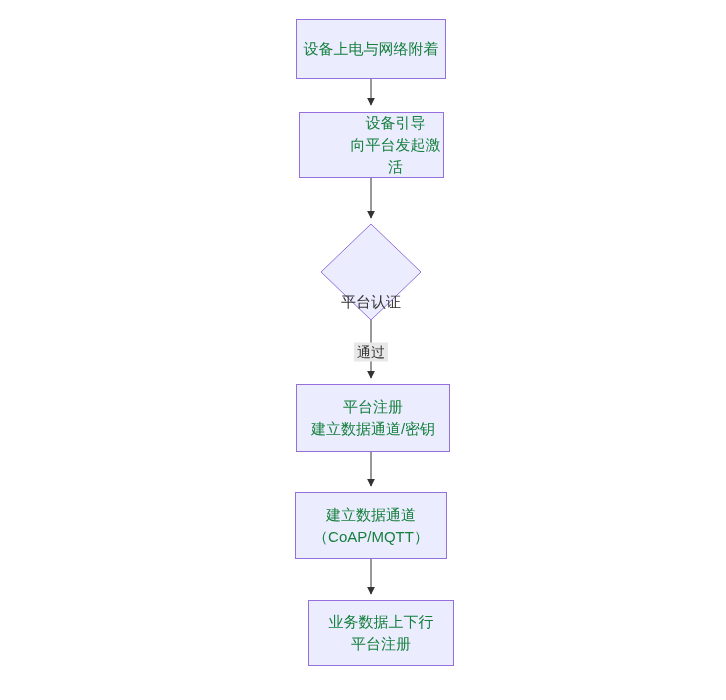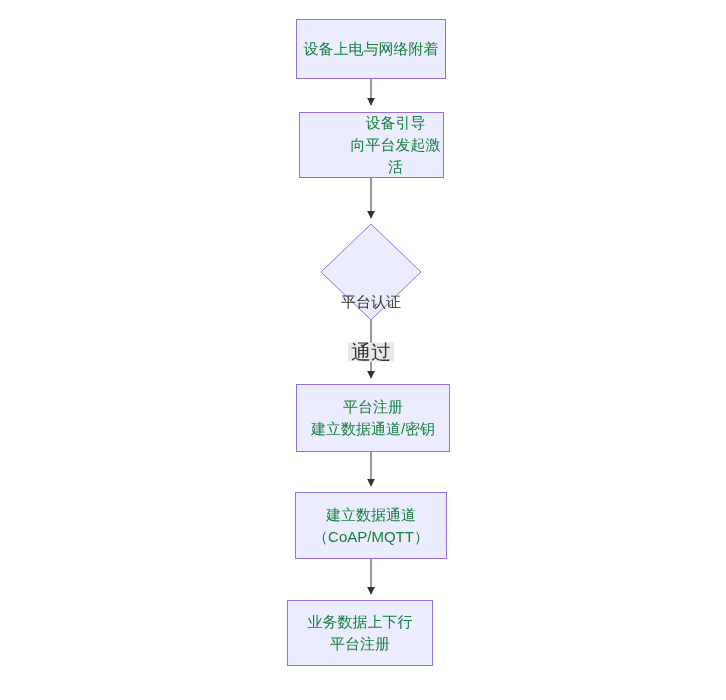--- a/index.html
+++ b/index.html
@@ -45,21 +45,21 @@
     line-height: 22px;
     margin-top: 30px;
   }
   .edge-label {
     position: absolute;
     left: 371px;
     top: 352px;
     transform: translate(-50%, -50%);
     background: #e8e8e8;
     color: #333333;
-    font-size: 20px;
+    font-size: 14px;
     line-height: 19px;
     padding: 0 3px;
     white-space: nowrap;
   }
 </style>
 </head>
 <body>
 
 <div class="canvas">
 
@@ -93,18 +93,18 @@
   <div class="flow-node" style="left:296px; top:384px; width:154px; height:68px;">
     <span>平台注册</span>
     <span>建立数据通道/密钥</span>
   </div>
 
   <div class="flow-node" style="left:295px; top:492px; width:152px; height:67px;text-align:right;">
     <span>建立数据通道</span>
     <span>（CoAP/MQTT）</span>
   </div>
 
-  <div class="flow-node" style="left:287px; top:600px; width:146px; height:66px;">
+  <div class="flow-node" style="left:308px; top:600px; width:146px; height:66px;">
     <span>业务数据上下行</span>
     <span>平台注册</span>
   </div>
 
 </div>
 
 </body></html>

